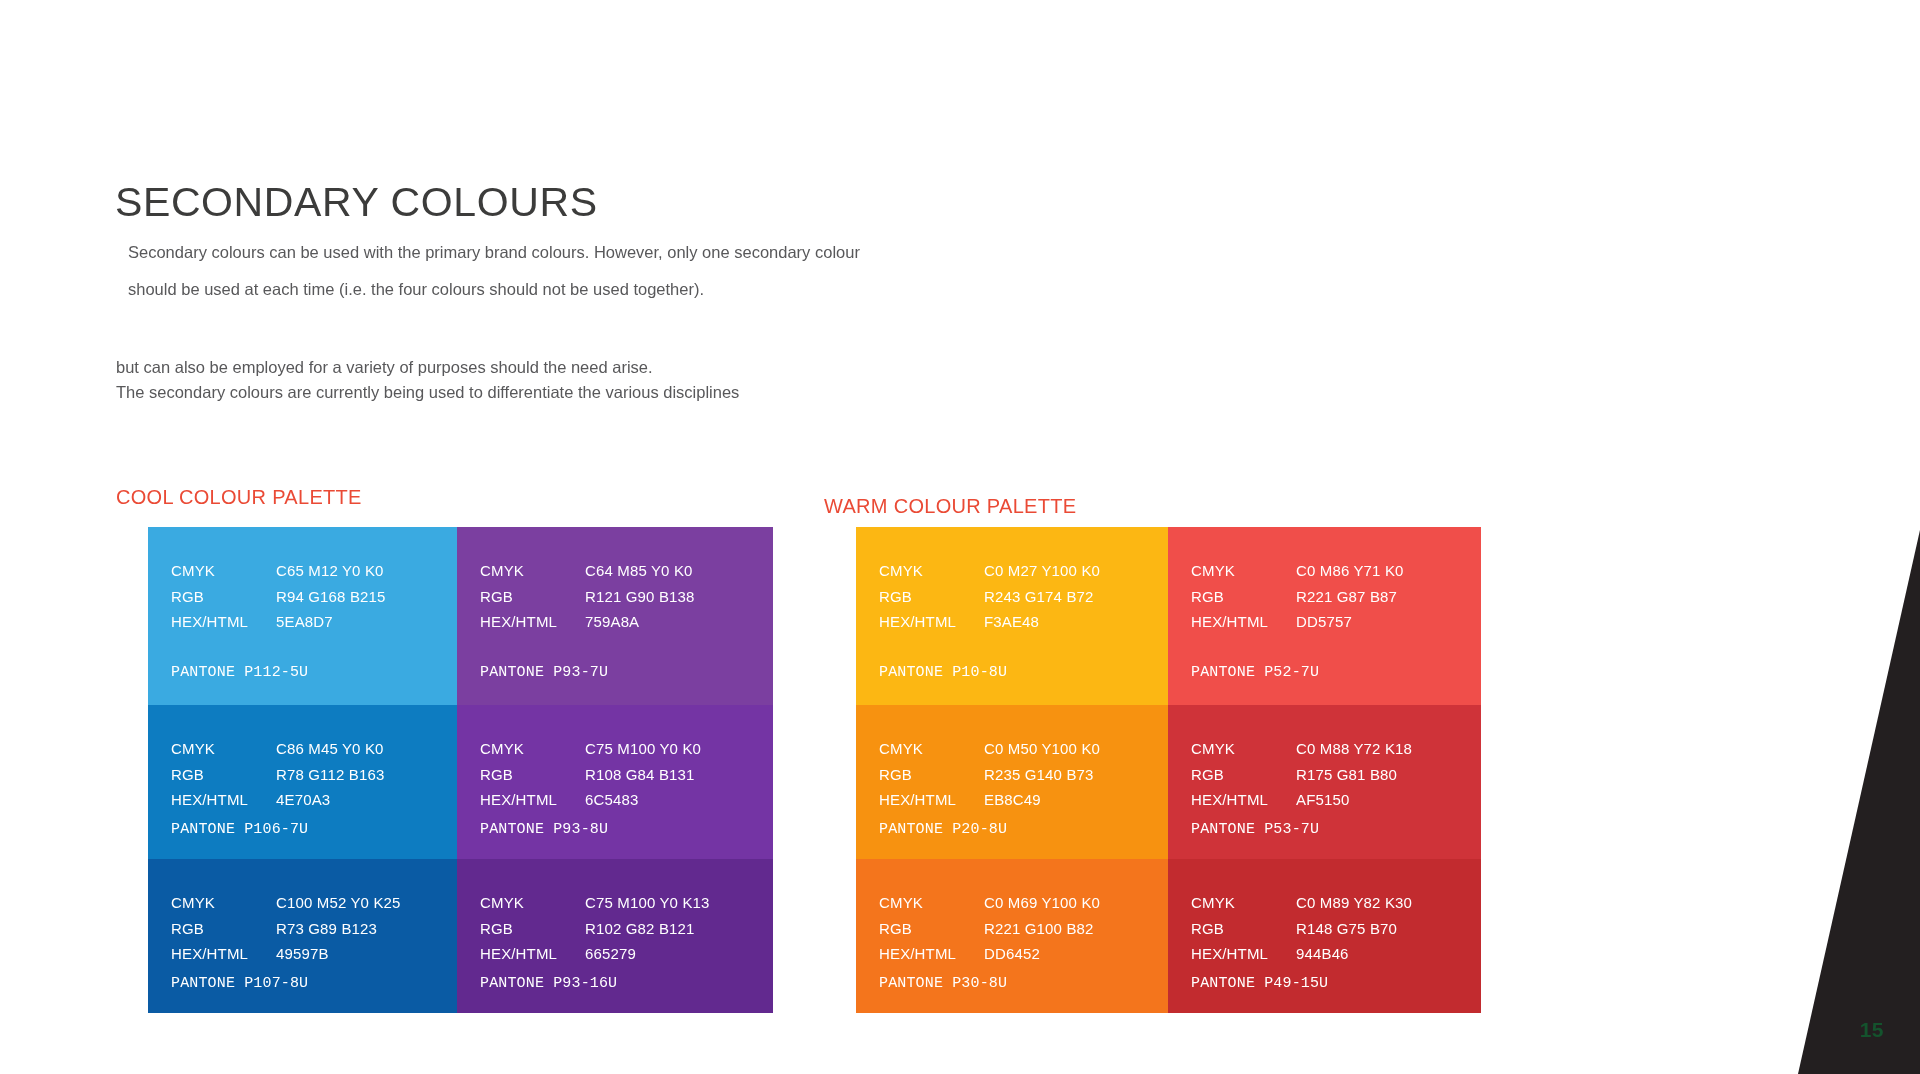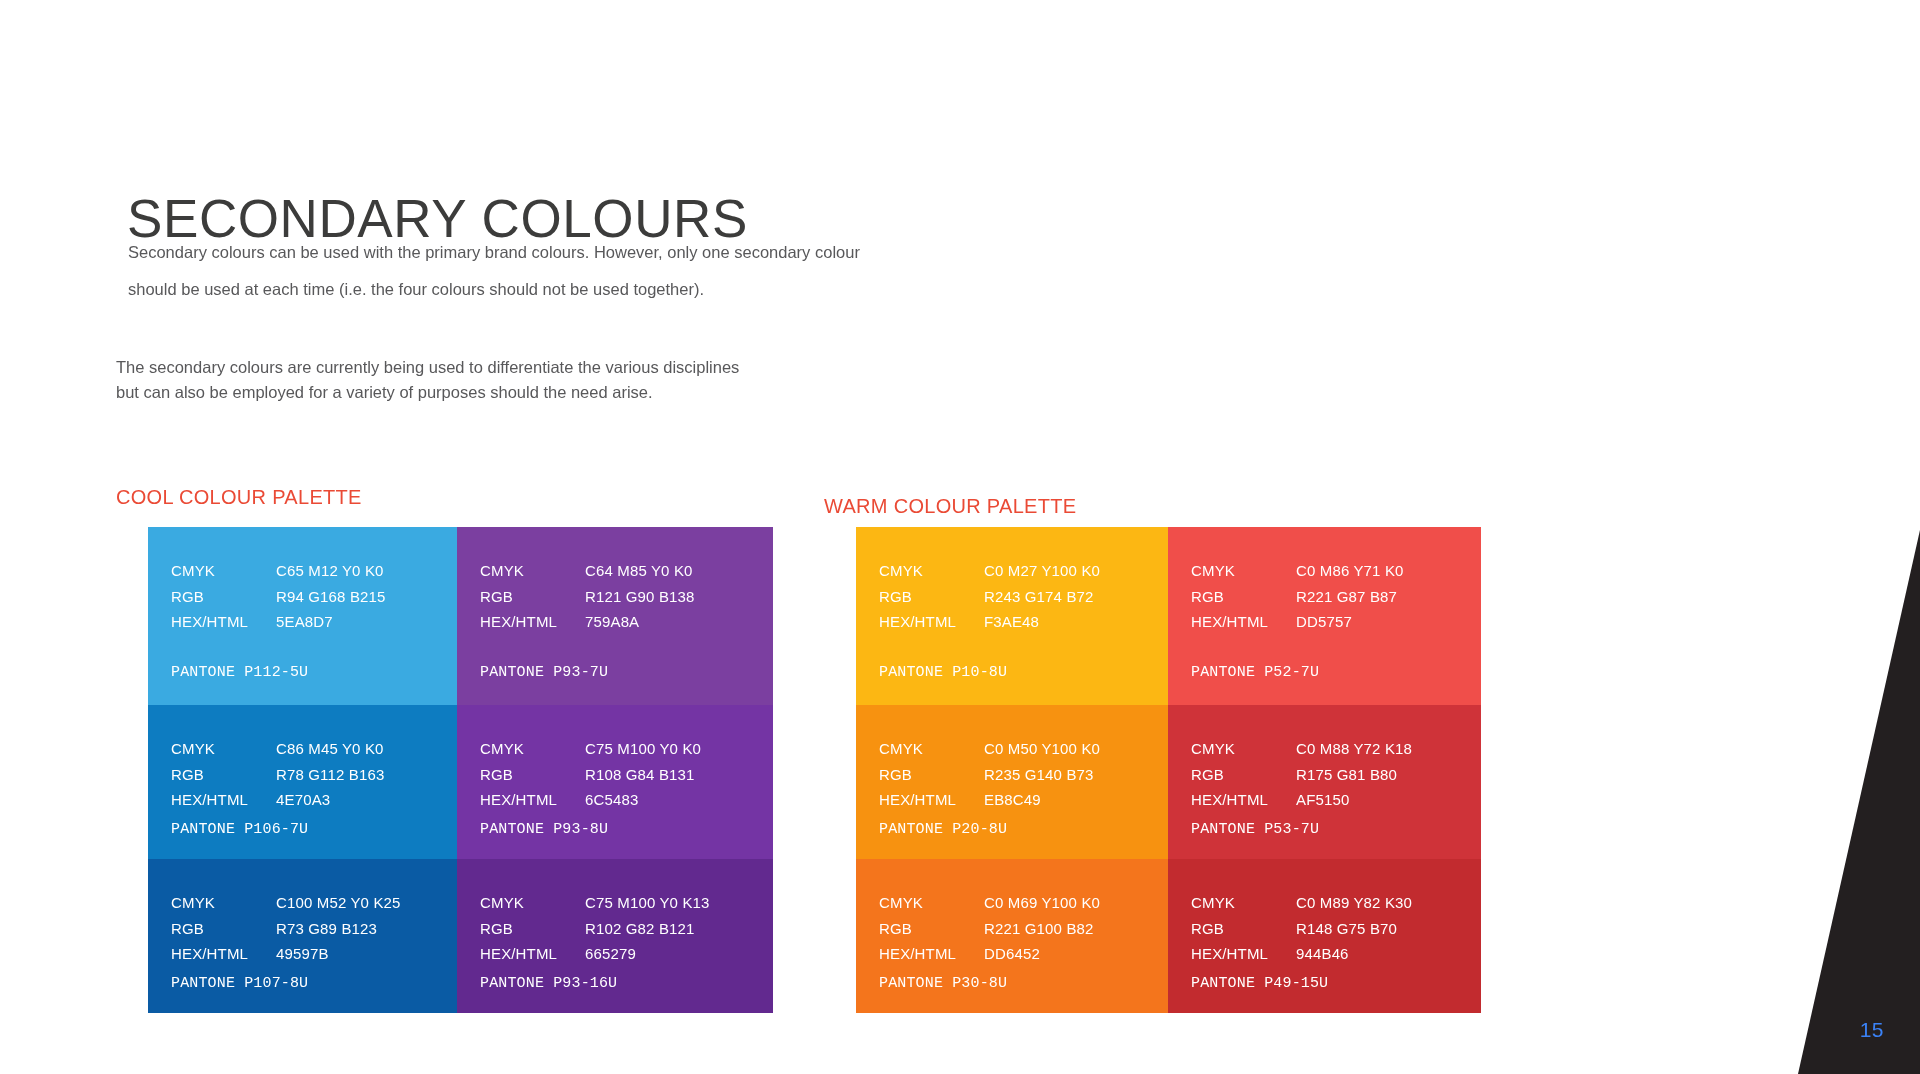--- a/index.html
+++ b/index.html
@@ -39,23 +39,23 @@
     bottom: 32px;
     color: #e8402a;
     font-size: 21px;
     letter-spacing: 0.5px;
     font-family: "Liberation Sans", sans-serif;
   }
 
   
   .title {
     position: absolute;
-    left: 127px;
+    left: 115px;
     top: 152px;
-    font-size: 53px;
+    font-size: 41px;
     font-weight: 400;
     letter-spacing: 0.6px;
     color: #3c3c3b;
     white-space: nowrap;
   }
 
   .intro {
     position: absolute;
     left: 116px;
     top: 228px;
@@ -152,22 +152,22 @@
 
   <h1 class="title" style="color: rgb(60, 60, 59);">SECONDARY COLOURS</h1>
 
   <div class="intro" style="color: rgb(88, 88, 90);">
     <p>Secondary colours can be used with the primary brand colours. However, only one secondary colour</p>
     <p>should be used at each time (i.e. the four colours should not be used together).</p>
   </div>
 
 
   <div class="section-body" style="color: rgb(88, 88, 90);">
+    <p>but can also be employed for a variety of purposes should the need arise.</p>
     <p>The secondary colours are currently being used to differentiate the various disciplines</p>
-    <p>but can also be employed for a variety of purposes should the need arise.</p>
   </div>
 
   <div class="palette-head cool" style="color: rgb(234, 74, 53);">COOL COLOUR PALETTE</div>
 
   <div class="palette-head warm" style="color: rgb(234, 74, 53);">WARM COLOUR PALETTE</div>
 
   <div class="grid cool">
     <div class="swatch tall" style="background-color: rgb(58, 170, 225);">
       <div class="rows">
         <div class="row">
@@ -386,15 +386,15 @@
       <div class="pantone">PANTONE P49-15U</div>
     </div>
   </div>
 
   <div class="corner-wedge">
     <svg width="200" height="574" viewBox="0 0 200 574" xmlns="http://www.w3.org/2000/svg">
       <polygon points="200,30 200,574 78,574" fill="#231f20"></polygon>
     </svg>
   </div>
 
-  <div class="page-number" style="color: #3b82f6;">15</div>
+  <div class="page-number" style="color: #14532d; font-weight: bold;">15</div>
 
 </div>
 
 </body></html>

